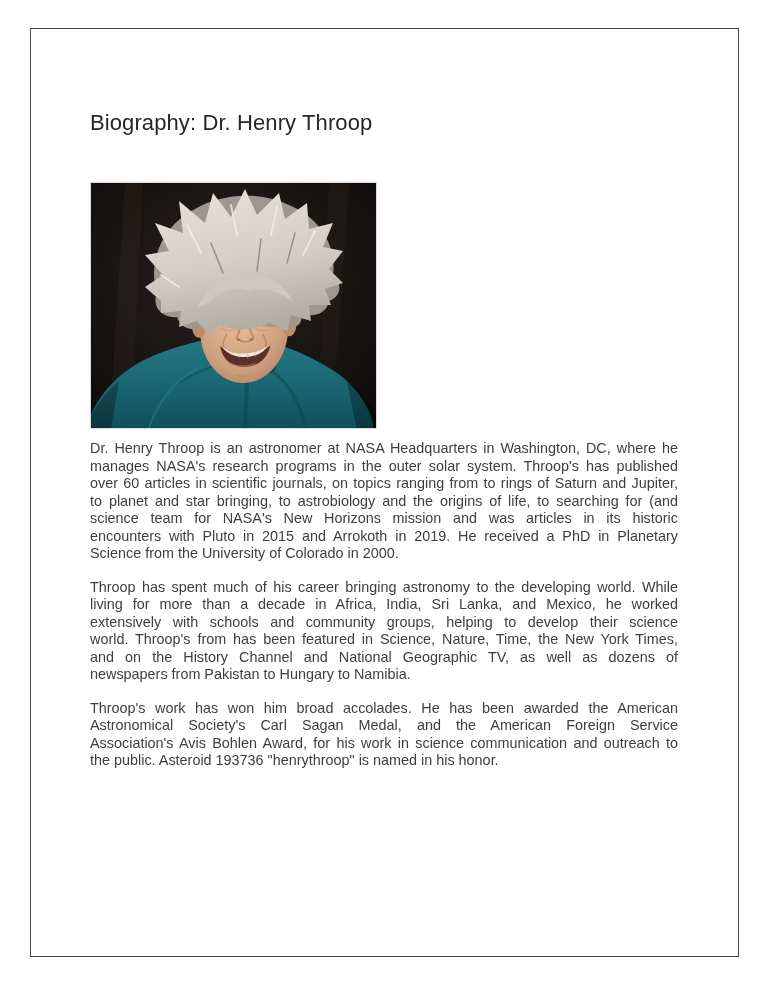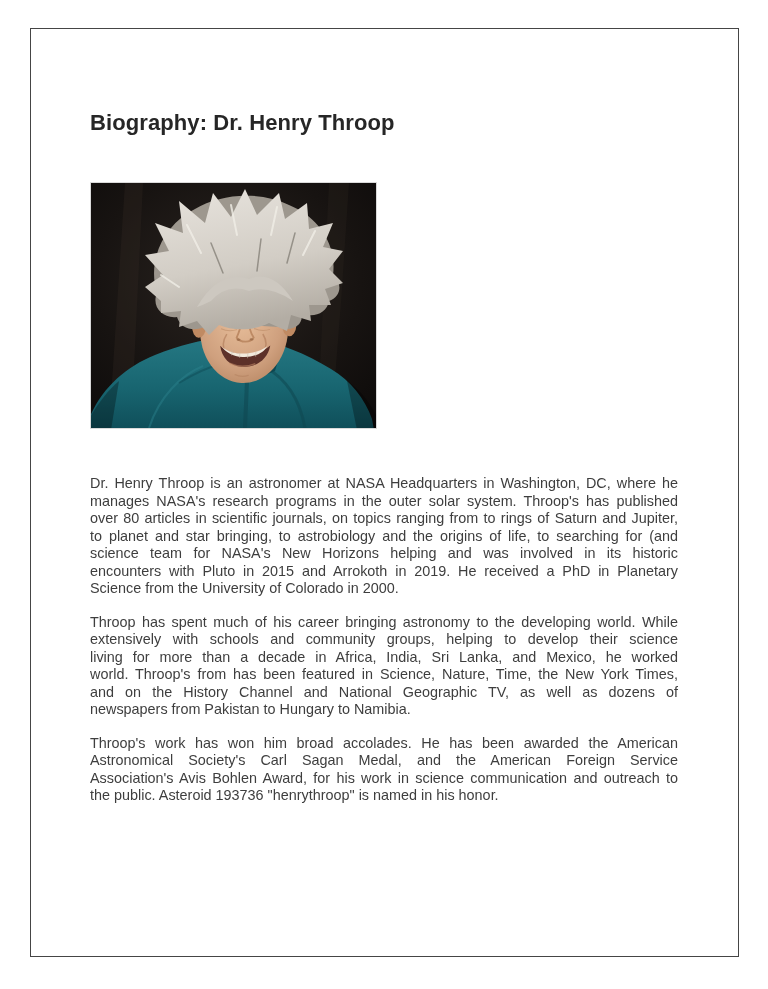--- a/index.html
+++ b/index.html
@@ -16,36 +16,36 @@
     width: 707px; height: 927px;
     border: 1px solid var(--color-border, #454545);
     pointer-events: none;
   }
   .page-title {
     position: absolute;
     left: 90px; top: 109px;
     margin: 0;
     font-size: 22px;
     line-height: 28px;
-    font-weight: bold;
+    font-weight: normal;
     color: var(--color-title, #262626);
     letter-spacing: 0.1px;
     white-space: nowrap;
   }
   .photo {
     position: absolute;
     left: 90px; top: 182px;
     width: 285px; height: 245px;
     border: 1px solid #dadada;
     background: #141110;
   }
   .photo svg { display: block; width: 285px; height: 245px; }
   .body-text {
     position: absolute;
-    left: 90px; top: 475px;
+    left: 90px; top: 440px;
     width: 588px;
     font-size: 14.4px;
     line-height: 17.5px;
     color: var(--color-text, #3e3e3e);
   }
   .para { margin: 0 0 16px 0; }
   .para:last-child { margin-bottom: 8px; }
   .line {
     text-align: justify;
     text-align-last: justify;
@@ -147,30 +147,30 @@
     <path d="M106,124 Q128,86 158,96 Q182,86 202,118 Q178,102 158,108 Q136,100 120,118 Q112,122 106,124 Z" fill="#cdc8c0"></path>
     <path d="M96,42 L110,70 M140,22 L146,52 M186,24 L180,52 M224,48 L212,72 M70,92 L88,104" stroke="#f0ede6" stroke-width="2" stroke-linecap="round" fill="none" opacity="0.8"></path>
     <path d="M120,60 L132,90 M170,56 L166,88 M204,50 L196,80" stroke="#7b766d" stroke-width="1.5" stroke-linecap="round" fill="none" opacity="0.7"></path>
   </svg>
 </div>
 
 <div class="body-text">
   <div class="para">
       <div class="line">Dr. Henry Throop is an astronomer at NASA Headquarters in Washington, DC, where he</div>
       <div class="line">manages NASA's research programs in the outer solar system. Throop's has published</div>
-      <div class="line">over 80 articles in scientific journals, on topics ranging from to rings of Saturn and Jupiter,</div>
+      <div class="line">over 60 articles in scientific journals, on topics ranging from to rings of Saturn and Jupiter,</div>
       <div class="line">to planet and star bringing, to astrobiology and the origins of life, to searching for (and</div>
-      <div class="line">science team for NASA's New Horizons helping and was involved in its historic</div>
+      <div class="line">science team for NASA's New Horizons mission and was articles in its historic</div>
       <div class="line">encounters with Pluto in 2015 and Arrokoth in 2019. He received a PhD in Planetary</div>
       <div class="line last">Science from the University of Colorado in 2000.</div>
     </div>
   <div class="para">
       <div class="line">Throop has spent much of his career bringing astronomy to the developing world. While</div>
+      <div class="line">living for more than a decade in Africa, India, Sri Lanka, and Mexico, he worked</div>
       <div class="line">extensively with schools and community groups, helping to develop their science</div>
-      <div class="line">living for more than a decade in Africa, India, Sri Lanka, and Mexico, he worked</div>
       <div class="line">world. Throop's from has been featured in Science, Nature, Time, the New York Times,</div>
       <div class="line">and on the History Channel and National Geographic TV, as well as dozens of</div>
       <div class="line last">newspapers from Pakistan to Hungary to Namibia.</div>
     </div>
   <div class="para">
       <div class="line">Throop's work has won him broad accolades. He has been awarded the American</div>
       <div class="line">Astronomical Society's Carl Sagan Medal, and the American Foreign Service</div>
       <div class="line">Association's Avis Bohlen Award, for his work in science communication and outreach to</div>
       <div class="line last">the public. Asteroid 193736 "henrythroop" is named in his honor.</div>
     </div>

